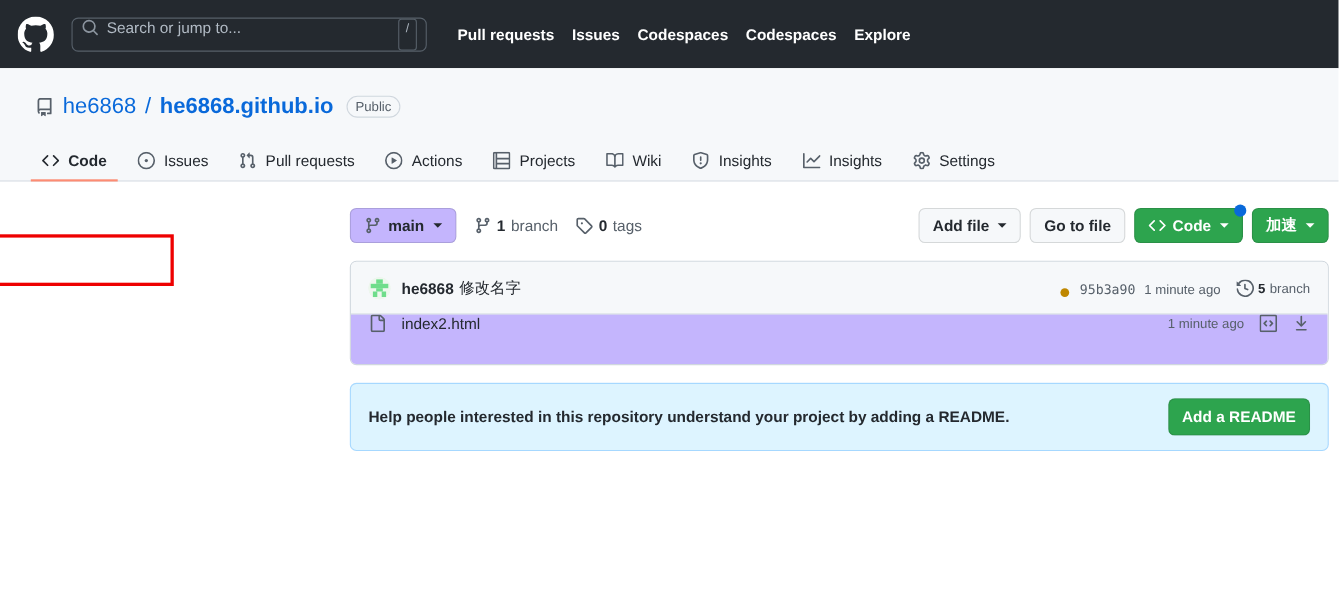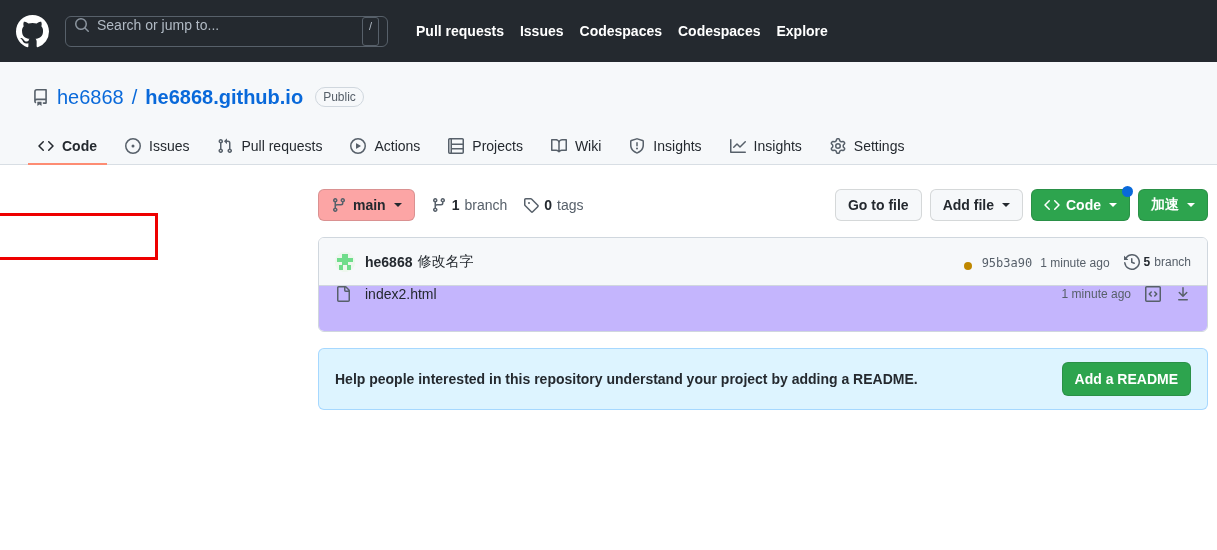--- a/index.html
+++ b/index.html
@@ -142,21 +142,21 @@
     align-items: center;
     height: 32px;
     margin-bottom: 16px;
   }
   .branch-btn {
     display: flex;
     align-items: center;
     gap: 6px;
     height: 32px;
     padding: 0 12px;
-    background: #fca5a5;
+    background: #c4b5fd;
     border: 1px solid rgba(27,31,36,0.15);
     border-radius: 6px;
     font-size: 14px;
     color: #24292f;
     font-weight: bold;
     white-space: nowrap;
   }
   .branch-btn .bico { width: 16px; height: 16px; flex: none; display: block; }
   .branch-btn .bico svg { display: block; fill: #57606a; }
   .caret {
@@ -510,25 +510,25 @@
             <svg viewBox="0 0 16 16" width="16" height="16">
               <path d="M1 7.775V2.75C1 1.784 1.784 1 2.75 1h5.025c.464 0 .91.184 1.238.513l6.25 6.25a1.75 1.75 0 0 1 0 2.474l-5.026 5.026a1.75 1.75 0 0 1-2.474 0l-6.25-6.25A1.752 1.752 0 0 1 1 7.775Zm1.5 0c0 .066.026.13.073.177l6.25 6.25a.25.25 0 0 0 .354 0l5.025-5.025a.25.25 0 0 0 0-.354l-6.25-6.25a.25.25 0 0 0-.177-.073H2.75a.25.25 0 0 0-.25.25ZM6 5a1 1 0 1 1 0 2 1 1 0 0 1 0-2Z"></path>
             </svg>
           </span>
         <b>0</b>
         <span>tags</span>
       </div>
 
       <div class="toolbar-right">
         <div class="btn">
-          <span>Go to file</span>
+          <span>Add file</span>
+          <span class="caret"></span>
         </div>
         <div class="btn">
-          <span>Add file</span>
-          <span class="caret"></span>
+          <span>Go to file</span>
         </div>
         <div class="btn btn-green">
           <span class="cico">
               <svg viewBox="0 0 16 16" width="16" height="16">
                 <path d="m11.28 3.22 4.25 4.25a.75.75 0 0 1 0 1.06l-4.25 4.25a.749.749 0 0 1-1.275-.326.749.749 0 0 1 .215-.734L13.94 8l-3.72-3.72a.749.749 0 0 1 .326-1.275.749.749 0 0 1 .734.215Zm-6.56 0a.751.751 0 0 1 1.042.018.751.751 0 0 1 .018 1.042L2.06 8l3.72 3.72a.749.749 0 0 1-.326 1.275.749.749 0 0 1-.734-.215L.47 8.53a.75.75 0 0 1 0-1.06Z"></path>
               </svg>
             </span>
           <span>Code</span>
           <span class="caret"></span>
           <span class="notif-dot"></span>

